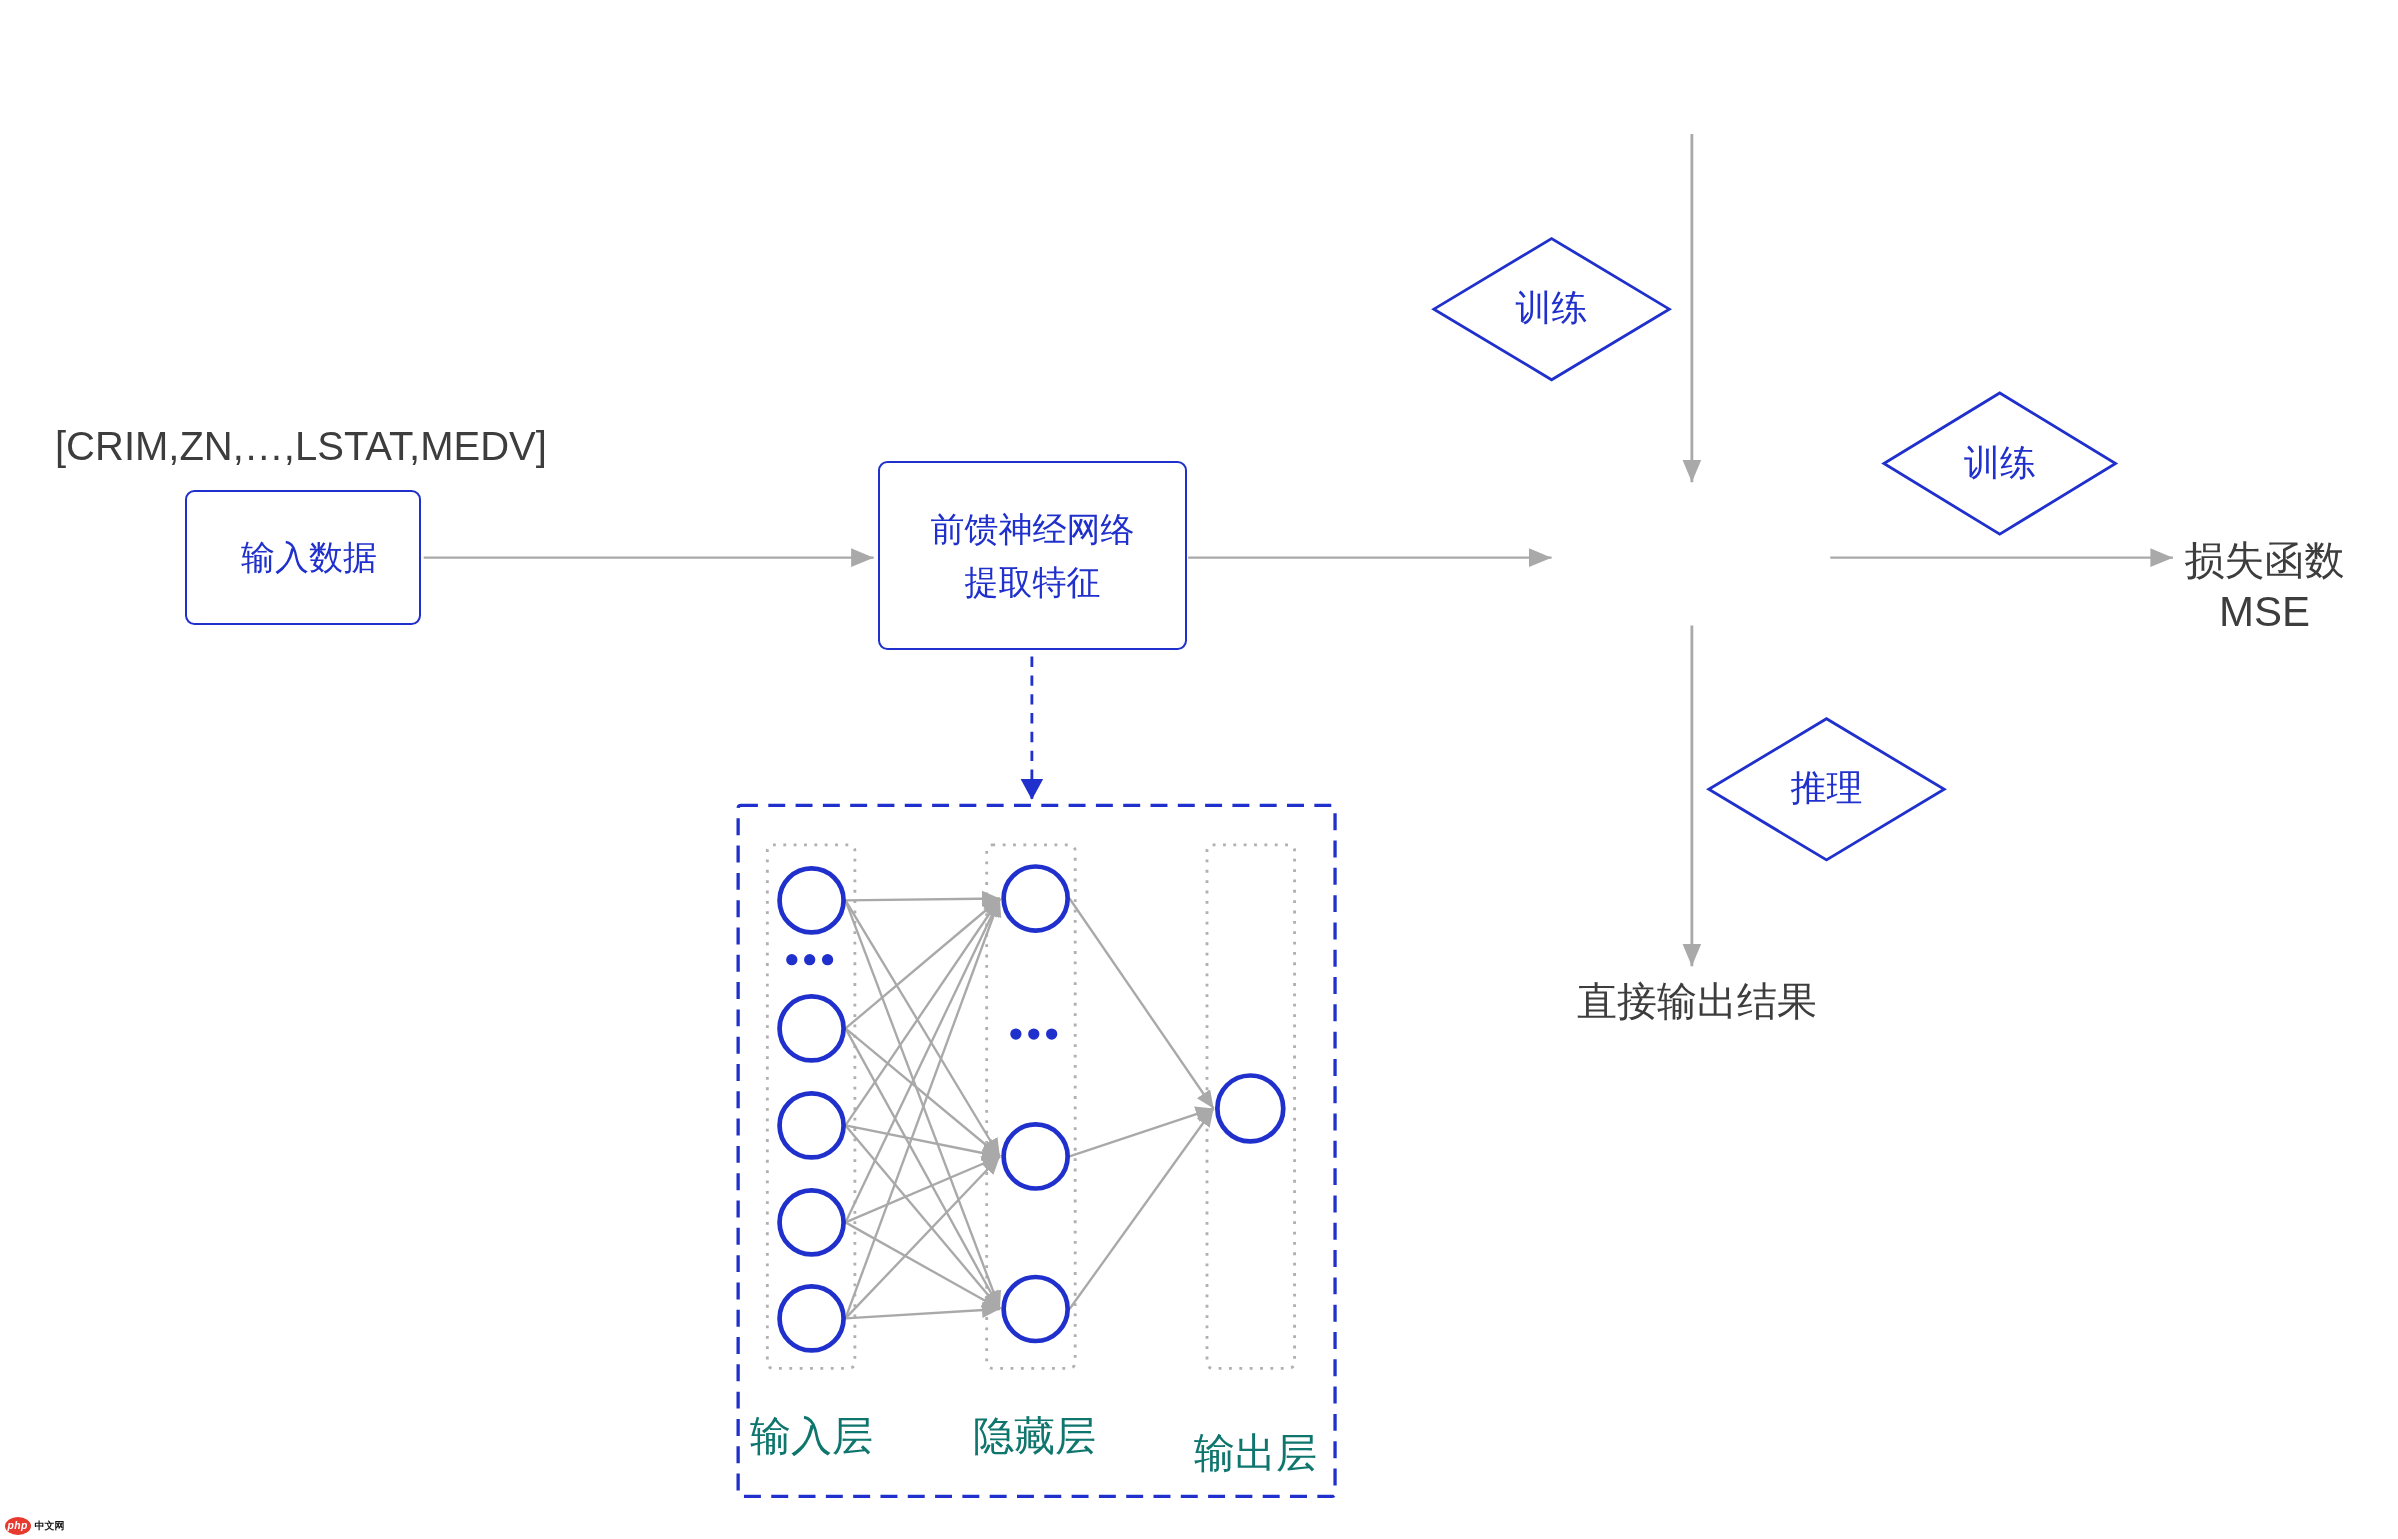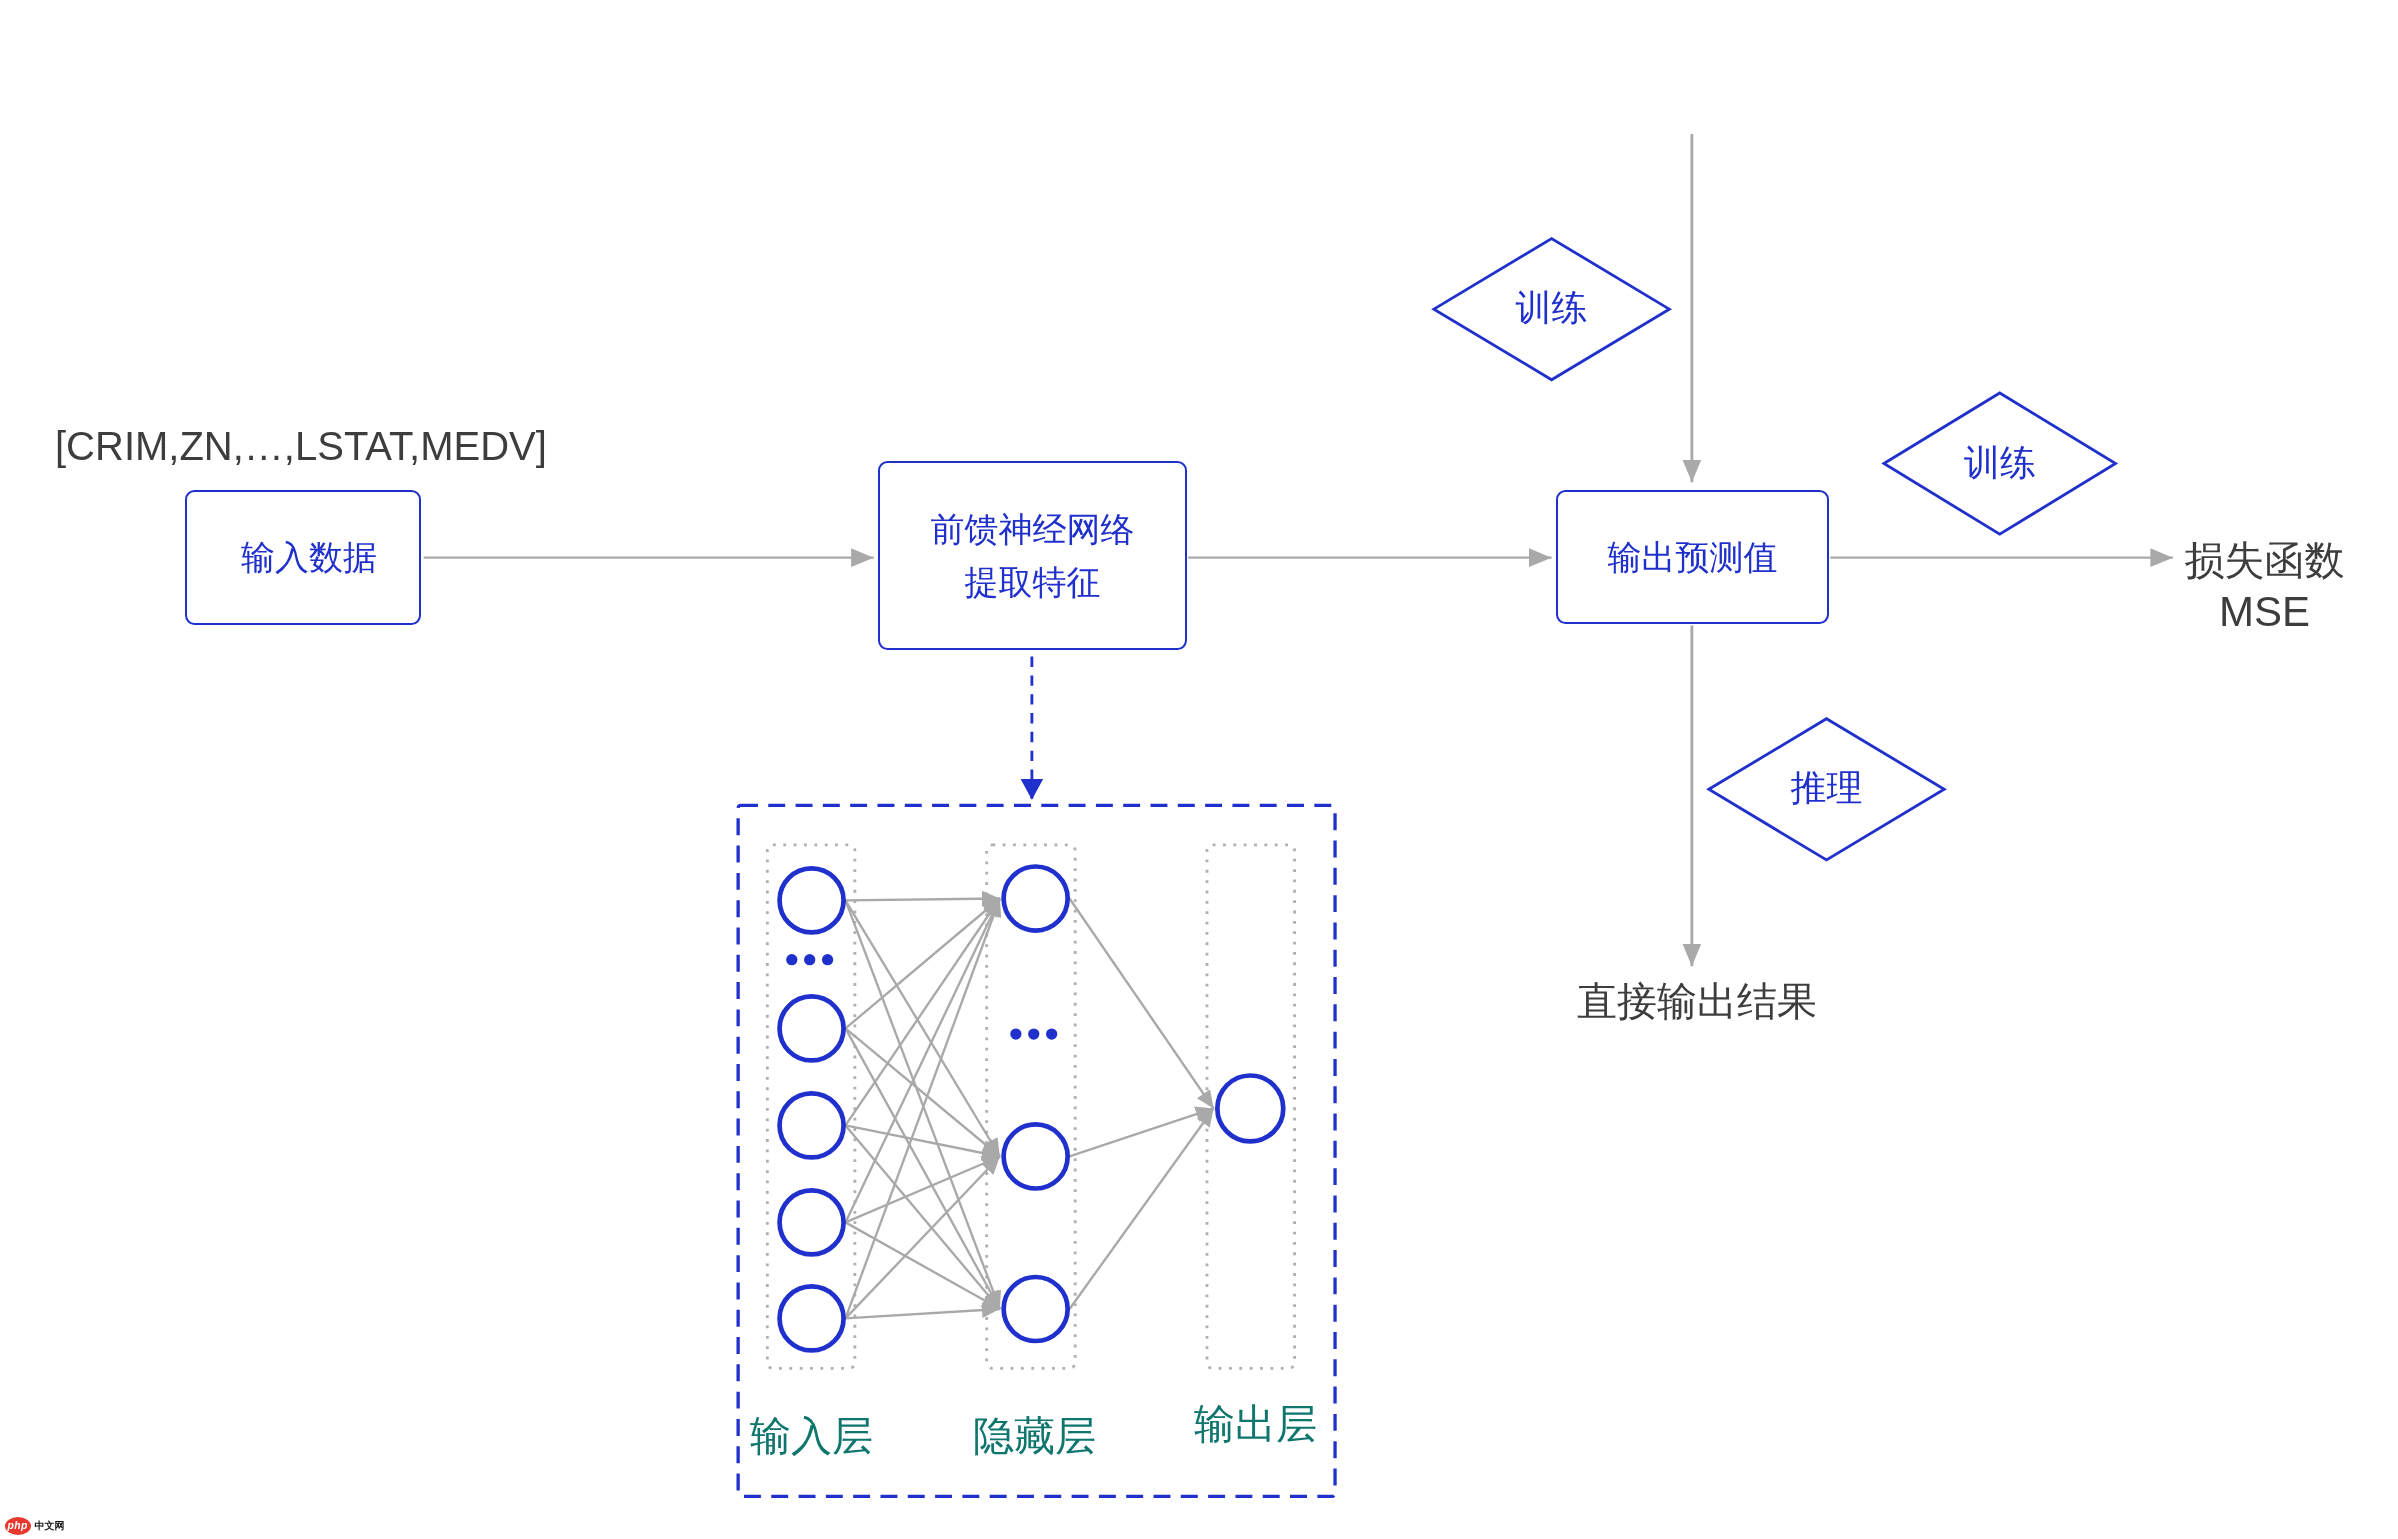--- a/index.html
+++ b/index.html
@@ -118,37 +118,34 @@
 
   <div class="node-box" style="left:185px;top:490px;width:236px;height:135px;padding-left:12px;">
     <span>输入数据</span>
   </div>
 
   <div class="node-box" style="left:878px;top:461px;width:309px;height:189px;">
     <span>前馈神经网络</span>
     <span>提取特征</span>
   </div>
 
-  <div class="node-box" style="left:1556px;top:490px;width:273px;height:134px;">
-    <span>输出预测值</span>
-  </div>
 
 
   <div class="diamond-label" style="left:1434px;top:238px;width:235px;height:141px;">训练</div>
   <div class="diamond-label" style="left:1884px;top:393px;width:232px;height:141px;">训练</div>
   <div class="diamond-label" style="left:1709px;top:718px;width:235px;height:141px;">推理</div>
 
   <div class="txt center dark-label" style="left:2180px;top:533px;width:169px;">损失函数</div>
   <div class="txt center mse" style="left:2180px;top:588px;width:169px;">MSE</div>
 
   <div class="txt center dark-label" style="left:1551px;top:974px;width:292px;text-align:right;">直接输出结果</div>
 
   <div class="txt center layer-label" style="left:736px;top:1409px;width:151px;">输入层</div>
   <div class="txt center layer-label" style="left:959px;top:1409px;width:151px;">隐藏层</div>
-  <div class="txt center layer-label" style="left:1180px;top:1397px;width:151px;">输出层</div>
+  <div class="txt center layer-label" style="left:1180px;top:1426px;width:151px;">输出层</div>
 
   <div class="logo">
     <span class="logo-badge">php</span>
     <span class="logo-text">中文网</span>
   </div>
 
 </div>
 
 
 </body></html>

